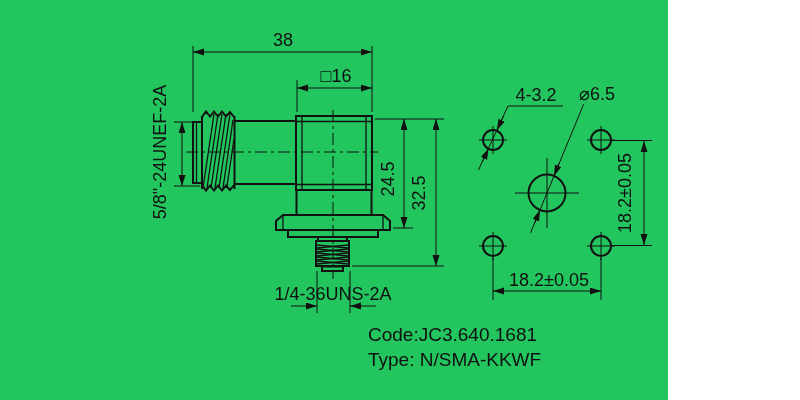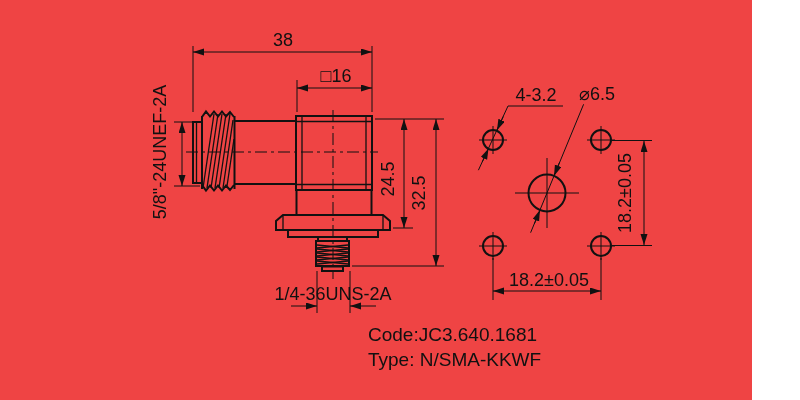--- a/index.html
+++ b/index.html
@@ -1,16 +1,16 @@
 <!DOCTYPE html>
 <html><head>
 <meta charset="utf-8">
 <style>
   html,body{margin:0;padding:0;background:#ffffff;}
-  #canvas{position:relative;width:752px;height:400px;background:#ef4444;overflow:hidden;
+  #canvas{position:relative;width:668px;height:400px;background:#22c55e;overflow:hidden;
           font-family:"Liberation Sans","DejaVu Sans",sans-serif;}
   svg{display:block;}
   text{fill:#111111;font-family:"Liberation Sans","DejaVu Sans",sans-serif;}
   .dimtxt{font-size:18px;}
   .titletxt{font-size:19px;}
   .part{stroke:#111111;stroke-width:2;fill:none;}
   .inner{stroke:#111111;stroke-width:1.3;fill:none;}
   .dim{stroke:#111111;stroke-width:1;fill:none;}
   .cl{stroke:#111111;stroke-width:1;fill:none;stroke-dasharray:12 4 3 4;}
 </style>

